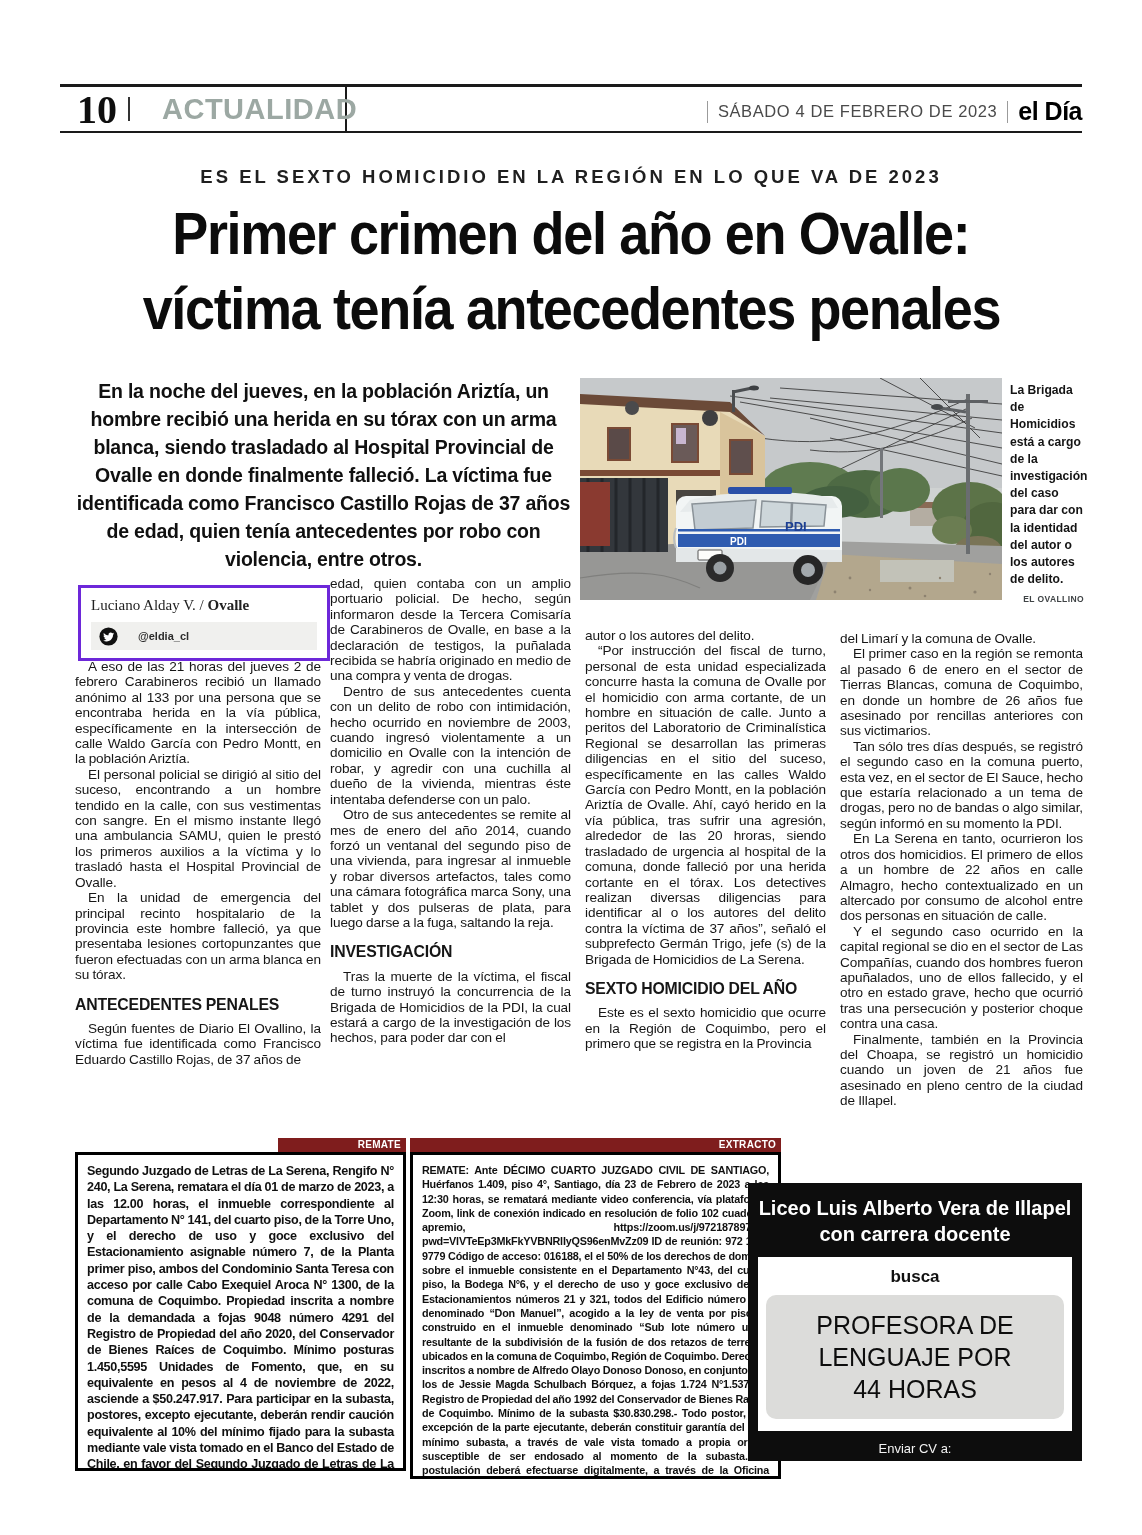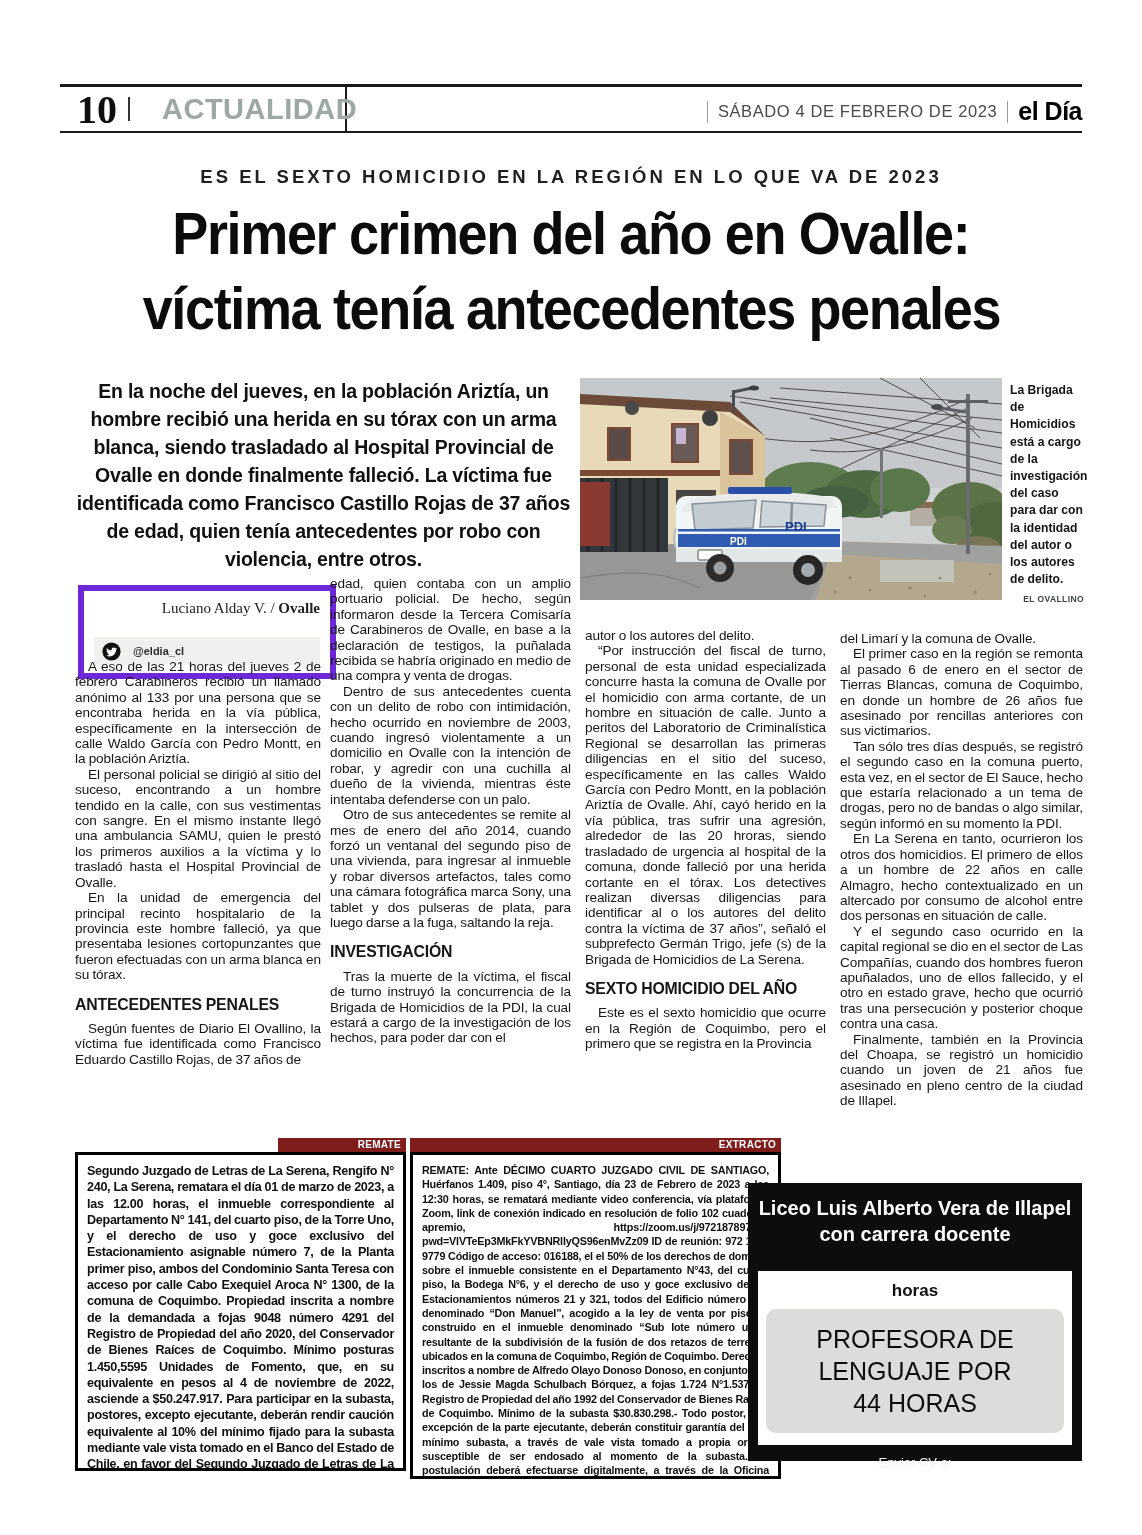--- a/index.html
+++ b/index.html
@@ -17,45 +17,45 @@
   .dateline{display:flex;align-items:center;justify-content:flex-end;gap:10px;width:482px;}
   .dateline .date{font-size:16.5px;letter-spacing:.6px;color:#4a4a4a;}
   .vbar{width:1px;height:22px;background:#9b9b9b;}
   .brand{font-size:25px;font-weight:900;letter-spacing:-.5px;color:#000;}
   
   .kicker{width:1000px;text-align:center;font-size:18.5px;font-weight:600;letter-spacing:3px;color:#1f1f1f;}
   .headline{width:1062px;text-align:center;font-weight:700;font-size:60px;line-height:75px;letter-spacing:-1.5px;color:#0c0c0c;}
   .headline .hl-line{display:inline-block;transform:scaleX(.9);transform-origin:center;white-space:nowrap;}
   .lead{width:497px;text-align:center;font-size:19.5px;font-weight:700;line-height:28px;letter-spacing:-.2px;color:#101010;}
   
-  .byline-box{width:226px;border:6px solid #6d28d9;background:#fff;padding:9px 10px 8px;text-align:right;}
+  .byline-box{width:226px;border:3px solid #6d28d9;background:#fff;padding:9px 10px 8px;}
   .byline-name{font-family:"Liberation Serif",serif;font-size:15px;color:#222;}
   .byline-name b{font-weight:700;}
-  .byline-row{margin-top:20px;background:#f0f0ee;height:28px;display:flex;align-items:center;gap:12px;padding:0 8px;}
+  .byline-row{margin-top:8px;background:#f0f0ee;height:28px;display:flex;align-items:center;gap:20px;padding:0 8px;}
   .handle{font-size:11px;font-weight:700;color:#2c2c2c;}
   
   .photo{width:422px;height:222px;overflow:hidden;background:#c6c9cb;}
   .caption{width:80px;transform:scaleX(.92);transform-origin:top left;font-size:13.2px;font-weight:700;line-height:17.2px;color:#141414;}
   .credit{margin-top:7px;font-size:8.5px;font-weight:700;letter-spacing:.4px;color:#3f4345;text-align:right;}
   
   .col{font-size:13.6px;line-height:15.4px;letter-spacing:-.1px;word-spacing:-.4px;text-align:justify;overflow:hidden;color:#161616;}
   .col p{margin:0;text-indent:13px;}
   .col p.noindent{text-indent:0;}
   .subhead{margin:14px 0 9px;font-size:17px;font-weight:800;letter-spacing:-.2px;transform:scaleX(.93);transform-origin:left;white-space:nowrap;}
   
   .notice{background:#fff;}
   .notice .tagbar{height:14px;}
   .tag-black{background:#7f1d1d;color:#fff;font-size:10px;font-weight:700;letter-spacing:.3px;text-align:right;padding:1px 5px 1px 0;line-height:12px;}
   .tag-right{width:123px;margin-left:auto;}
   .notice .bodybox{border:3px solid #000;padding:8px 9px;text-align:justify;font-weight:700;color:#101010;}
   .remate-body{font-size:12.6px;line-height:16.3px;letter-spacing:-.3px;word-spacing:-.6px;height:297px;overflow:hidden;}
   .extracto-body{font-size:10.8px;line-height:14.3px;letter-spacing:-.2px;word-spacing:-.4px;height:305px;overflow:hidden;}
   
   .ad{background:#0d0d0d;color:#fff;width:334px;height:278px;display:flex;flex-direction:column;}
-  .ad-head{padding:12px 8px 24px;text-align:center;font-size:20px;font-weight:800;line-height:26px;}
+  .ad-head{padding:12px 8px 10px;text-align:center;font-size:20px;font-weight:800;line-height:26px;}
   .ad-white{background:#fff;color:#111;margin:0 10px;padding:8px 8px 12px;flex:1;}
   .ad-busca{text-align:center;font-size:17px;font-weight:800;margin:2px 0 8px;}
   .ad-graybox{background:#dcdcda;border-radius:10px;padding:14px 6px;text-align:center;font-size:25px;font-weight:400;line-height:32px;color:#0d0d0d;}
   .ad-foot{padding:10px 8px 12px;text-align:center;}
   .ad-cv{font-size:13px;color:#f2f2f2;}
   .ad-mail{font-size:17.5px;font-weight:800;margin-top:4px;}
 </style>
 </head>
 <body>
 
@@ -265,21 +265,21 @@
     <div class="tag-black">EXTRACTO</div>
     <div class="bodybox extracto-body">REMATE: Ante DÉCIMO CUARTO JUZGADO CIVIL DE SANTIAGO, Huérfanos 1.409, piso 4°, Santiago, día 23 de Febrero de 2023 a las 12:30 horas, se rematará mediante video conferencia, vía plataforma Zoom, link de conexión indicado en resolución de folio 102 cuaderno apremio, https://zoom.us/j/97218789779? pwd=VlVTeEp3MkFkYVBNRlIyQS96enMvZz09 ID de reunión: 972 1878 9779 Código de acceso: 016188, el el 50% de los derechos de dominio sobre el inmueble consistente en el Departamento N°43, del cuarto piso, la Bodega N°6, y el derecho de uso y goce exclusivo de los Estacionamientos números 21 y 321, todos del Edificio número tres denominado “Don Manuel”, acogido a la ley de venta por pisos y construido en el inmueble denominado “Sub lote número uno”, resultante de la subdivisión de la fusión de dos retazos de terrenos ubicados en la comuna de Coquimbo, Región de Coquimbo. Derechos inscritos a nombre de Alfredo Olayo Donoso Donoso, en conjunto con los de Jessie Magda Schulbach Bórquez, a fojas 1.724 N°1.537 del Registro de Propiedad del año 1992 del Conservador de Bienes Raíces de Coquimbo. Mínimo de la subasta $30.830.298.- Todo postor, con excepción de la parte ejecutante, deberán constituir garantía del 10% mínimo subasta, a través de vale vista tomado a propia orden, susceptible de ser endosado al momento de la subasta. La postulación deberá efectuarse digitalmente, a través de la Oficina Judicial Virtual, durante la semana inmediatamente anterior a la celebración de la subasta, de lunes a jueves. Hecho, el postor deberá presentar la garantía materialmente en dependencias del Tribunal el día viernes anterior a la realización de la subasta, o el día hábil inmediatamente anterior a aquél si este fuese inhábil, a fin de confirmar la postulación efectuada previamente a través de la Oficina Judicial Virtual. El acta de remate deber ser firmada por el postor adjudicatario el mismo día de efectuado el remate mediante firma electrónica simple, a través de la Oficina Judicial Virtual. Demás antecedentes y bases actualizadas en autos ejecutivos caratulados</div>
   </div>
 
   <div class="abs ad" style="left:748px;top:1183px;">
     <div class="ad-head">
       <div>Liceo Luis Alberto Vera de Illapel</div>
       <div>con carrera docente</div>
     </div>
     <div class="ad-white">
-      <div class="ad-busca">horas</div>
+      <div class="ad-busca">busca</div>
       <div class="ad-graybox">
         <div>PROFESORA DE</div>
         <div>LENGUAJE POR</div>
         <div>44 HORAS</div>
       </div>
     </div>
     <div class="ad-foot">
       <div class="ad-cv">Enviar CV a:</div>
       <div class="ad-mail">direccion@liceolav.cl</div>
     </div>

